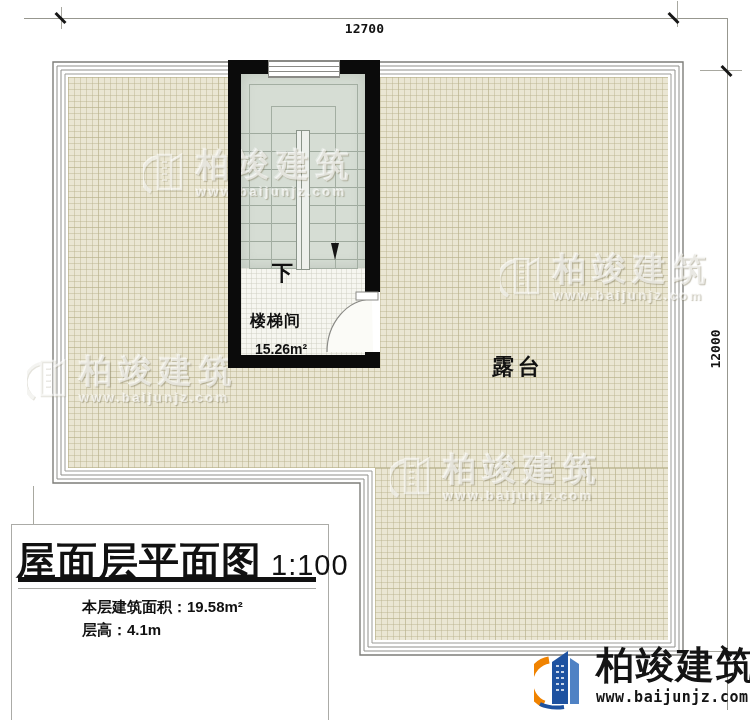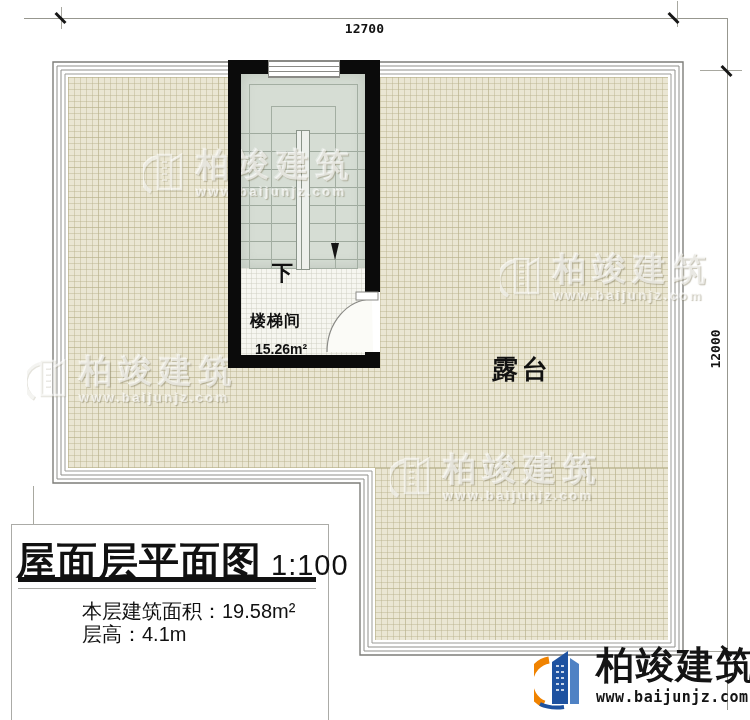--- a/index.html
+++ b/index.html
@@ -47,21 +47,21 @@
              color:rgba(255,255,255,0.62);
              text-shadow:1px 1px 1px rgba(128,122,92,0.45), -1px -1px 0 rgba(255,255,255,0.35);}
   .watermark svg{filter:drop-shadow(1px 1px 0 rgba(128,122,92,0.35));}
   .wm-title{font-size:33px;font-weight:bold;letter-spacing:7px;line-height:1;white-space:nowrap;}
   .wm-url{font-size:13px;font-weight:bold;letter-spacing:2.4px;margin-top:3px;white-space:nowrap;}
 
   
   .title-box{border:1px solid #ABABA7;border-bottom:none;z-index:2;background:transparent;}
   .plan-title{font-size:40px;font-weight:bold;letter-spacing:1px;white-space:nowrap;z-index:8;}
   .plan-scale{font-size:29px;font-weight:500;letter-spacing:1px;margin-left:9px;}
-  .info-line{font-size:20px;font-weight:400;white-space:nowrap;z-index:8;}
+  .info-line{font-size:15px;font-weight:700;white-space:nowrap;z-index:8;}
 
   
   .brand{display:flex;align-items:flex-start;gap:8px;z-index:9;}
   .brand-name{font-size:38px;font-weight:bold;letter-spacing:2px;line-height:1;color:#141414;white-space:nowrap;}
   .brand-url{font-family:"DejaVu Sans Mono","Liberation Mono",monospace;font-size:15px;font-weight:bold;
              letter-spacing:0.5px;color:#141414;margin-top:4px;white-space:nowrap;}
   svg{display:block;}
 </style>
 </head>
 <body>
@@ -113,21 +113,21 @@
   <div class="abs" style="left:365px;top:292px;width:15px;height:60px;background:#FFFFFF;z-index:6;"></div>
   <svg class="abs" style="left:320px;top:290px;z-index:6;" width="62" height="68" viewBox="0 0 62 68">
     <path d="M53 62 L7 62 A 46 53 0 0 1 52 9 Z" fill="#FBFBF7" stroke="none"></path>
     <path d="M7 62 A 46 53 0 0 1 52 9" fill="none" stroke="#8a8a86" stroke-width="1.2"></path>
     <rect x="36" y="2" width="22" height="8" fill="#FFFFFF" stroke="#8a8a86" stroke-width="1"></rect>
   </svg>
 
   <div class="abs roomlabel" style="left:272px;top:259px;font-size:21px;">下</div>
   <div class="abs roomlabel" style="left:250px;top:311px;font-size:16px;letter-spacing:1px;">楼梯间</div>
   <div class="abs roomlabel" style="left:255px;top:333px;font-size:14px;margin-top:8px;">15.26m²</div>
-  <div class="abs roomlabel" style="left:492px;top:352px;font-size:26px;letter-spacing:4px;">露台</div>
+  <div class="abs roomlabel" style="left:492px;top:352px;font-size:22px;letter-spacing:4px;">露台</div>
 
   <div class="abs watermark" style="left:143px;top:146px;">
     <svg width="44" height="54" viewBox="0 0 44 54">
       <path d="M8 46 A 19 19 0 0 1 14 11" fill="none" stroke="currentColor" stroke-width="4"></path>
       <rect x="15" y="9" width="13" height="34" fill="none" stroke="currentColor" stroke-width="2.5"></rect>
       <path d="M28 15 L38 9 V43 H28" fill="none" stroke="currentColor" stroke-width="2.5"></path>
       <path d="M19 16h5M19 22h5M19 28h5M19 34h5" stroke="currentColor" stroke-width="1.6"></path>
     </svg>
     <div>
       <div class="wm-title">柏竣建筑</div>

